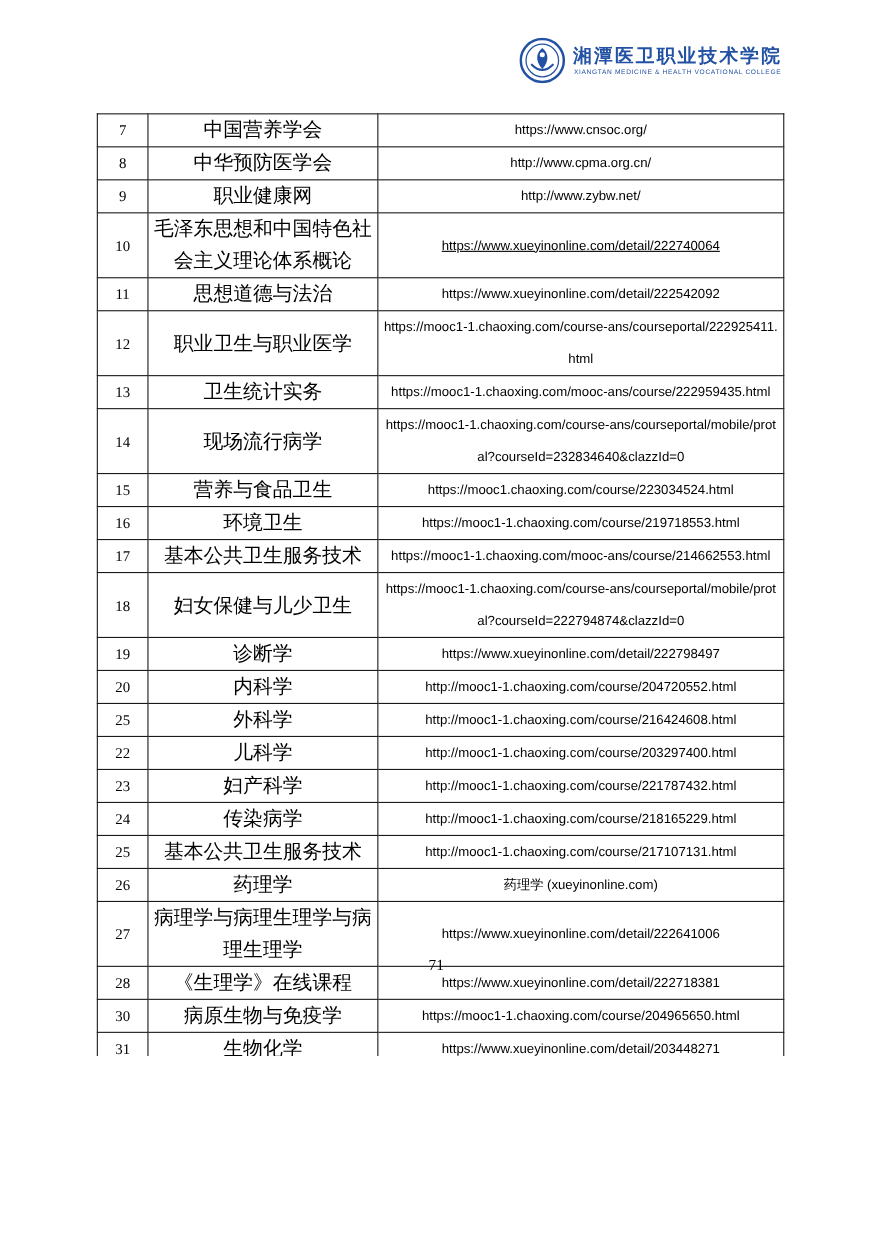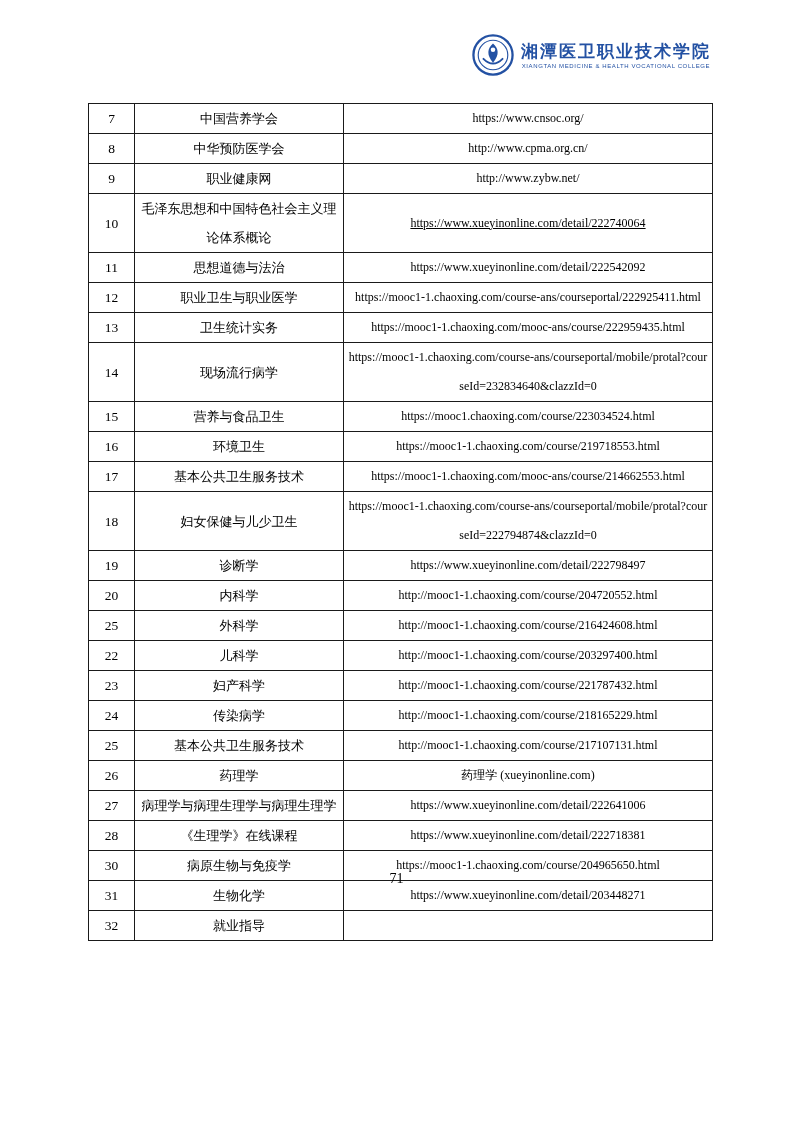--- a/index.html
+++ b/index.html
@@ -72,25 +72,25 @@
     height: 27px;
   }
   td.col-no {
     width: 37px;
     font-family: "Liberation Serif", "DejaVu Serif", serif;
     font-size: 13.5px;
   }
   td.col-name {
     width: 200px;
     font-family: "DejaVu Serif", "Liberation Serif", serif;
-    font-size: 13px;
+    font-size: 18px;
   }
   td.col-url {
     width: 360px;
-    font-family: Liberation Serif, serif;
+    font-family: Liberation Sans, sans-serif;
     font-size: 12px;
     word-break: break-all;
   }
   .url-link { text-decoration: none; color: #000; }
   .url-link.underline { text-decoration: underline; margin-top: 16px; }
 
   
   .page-number {
     position: absolute;
     bottom: 73px;

